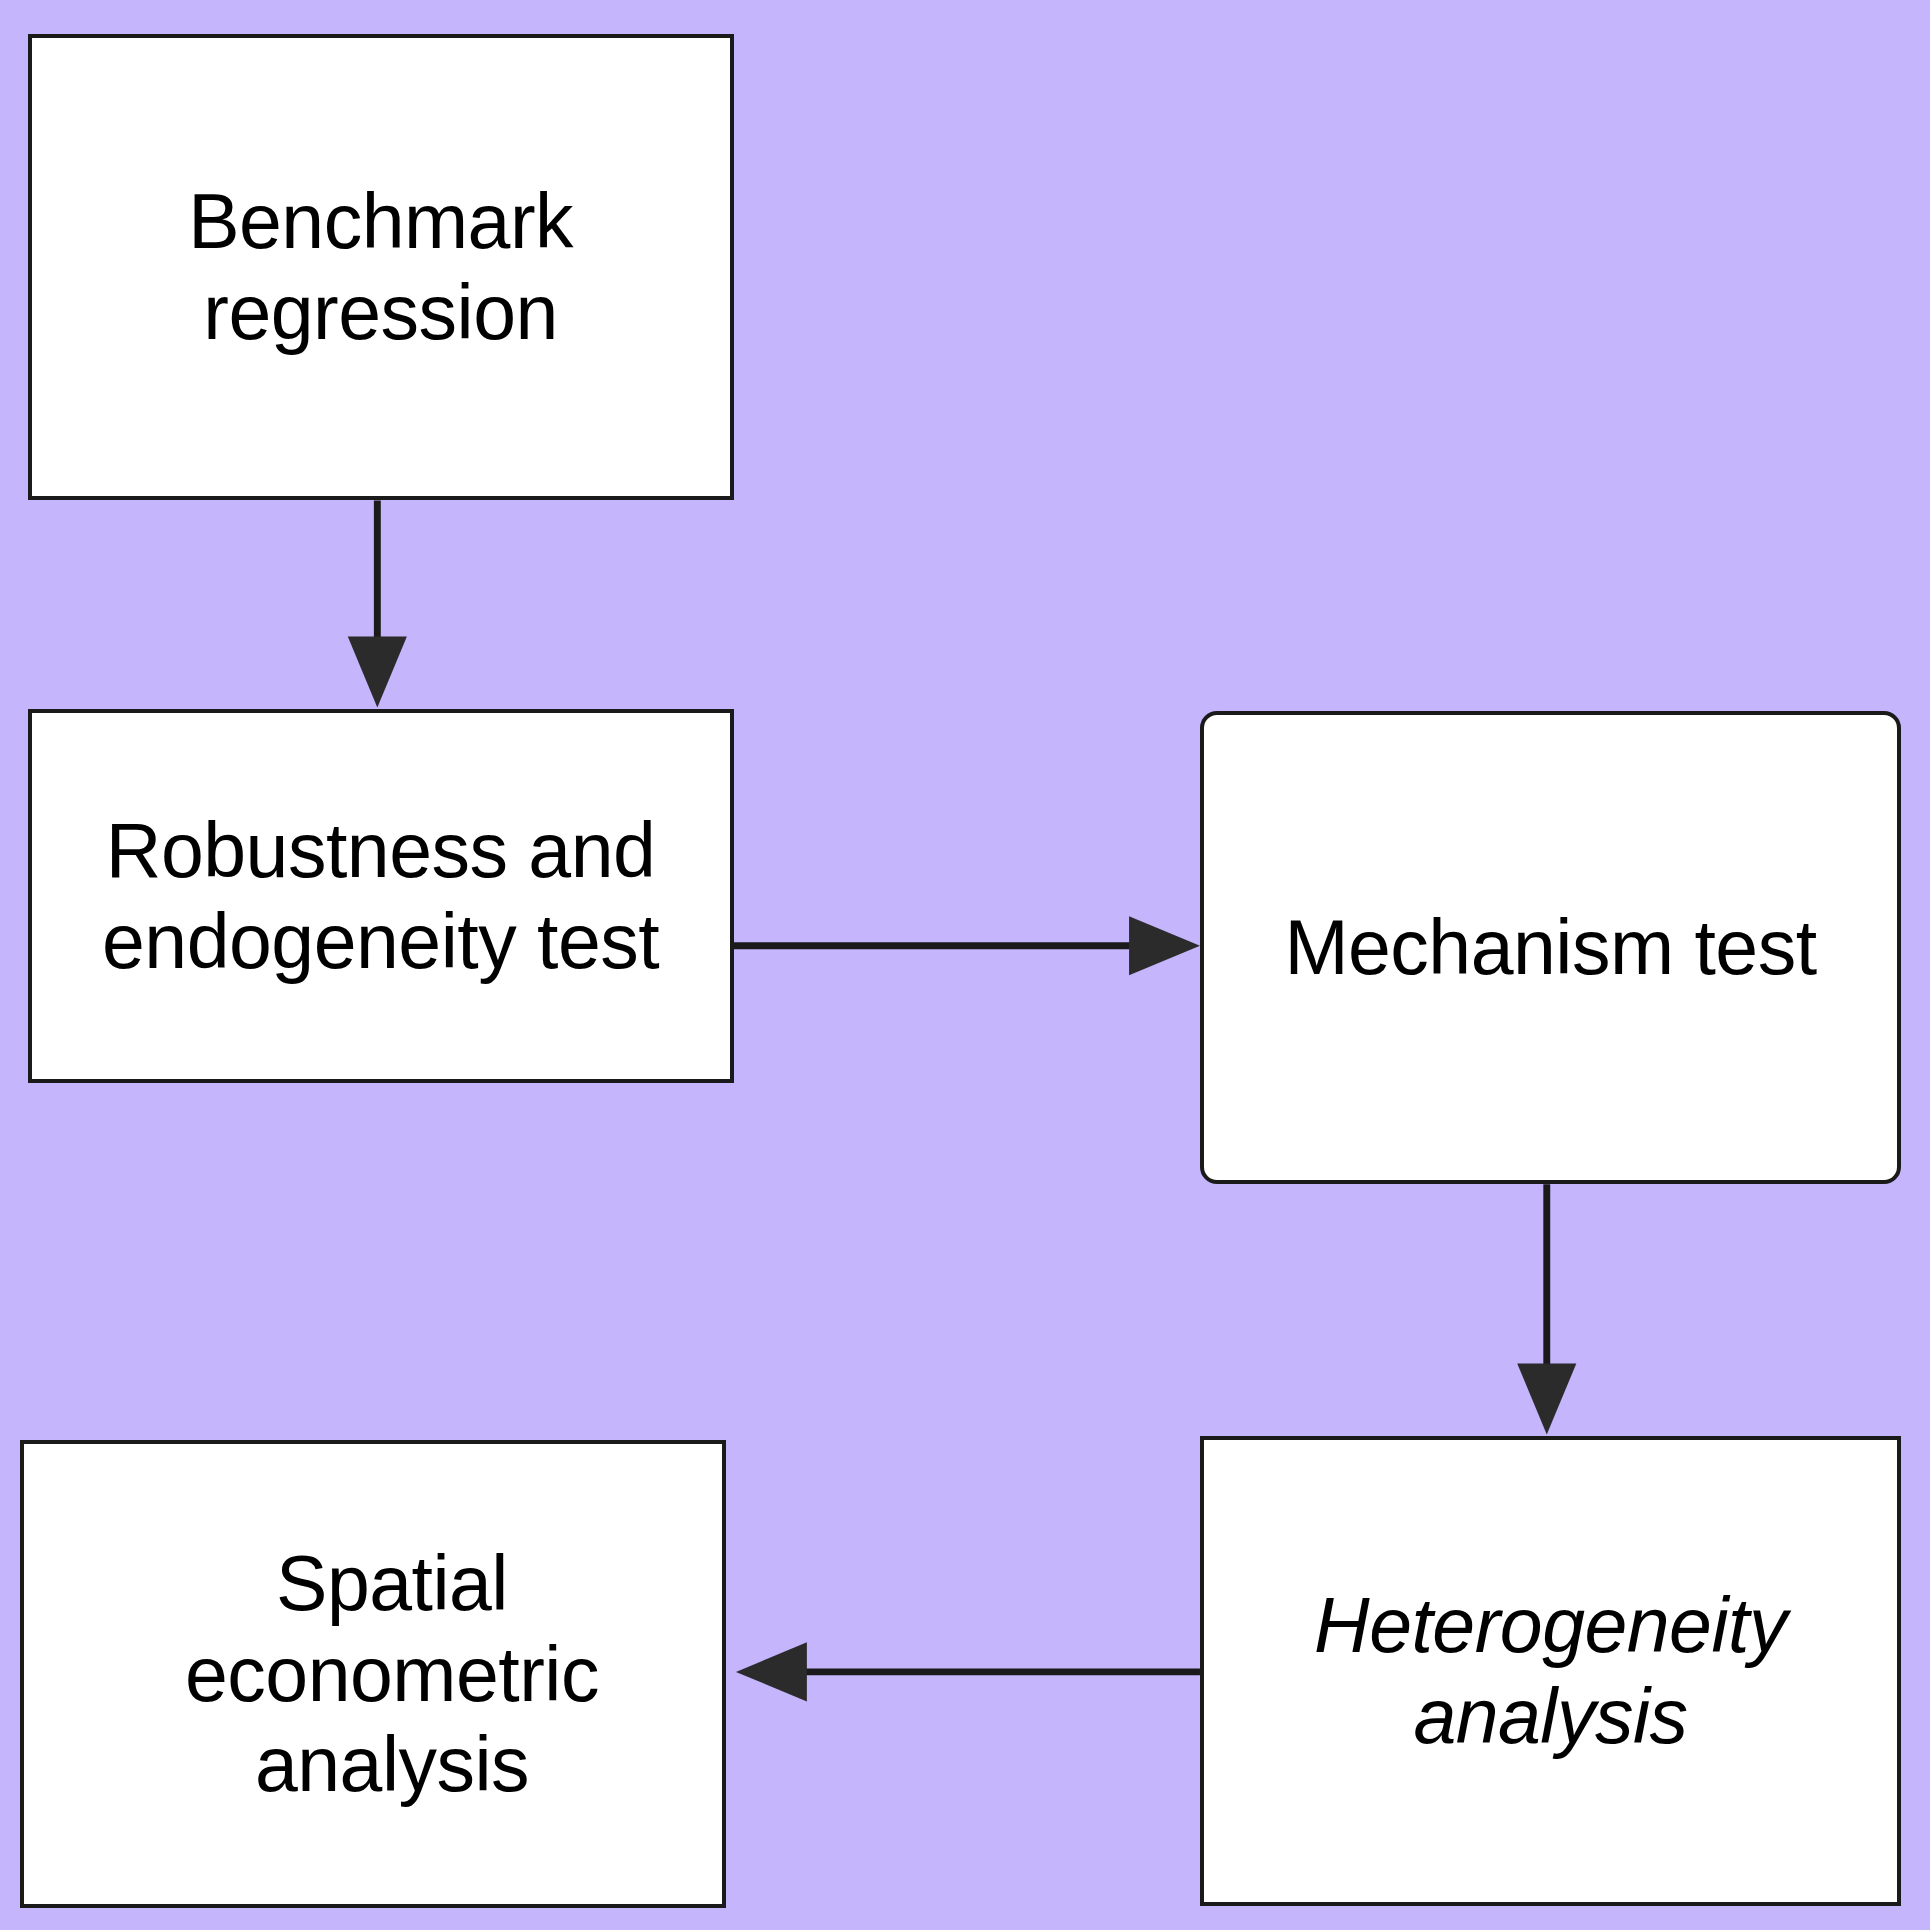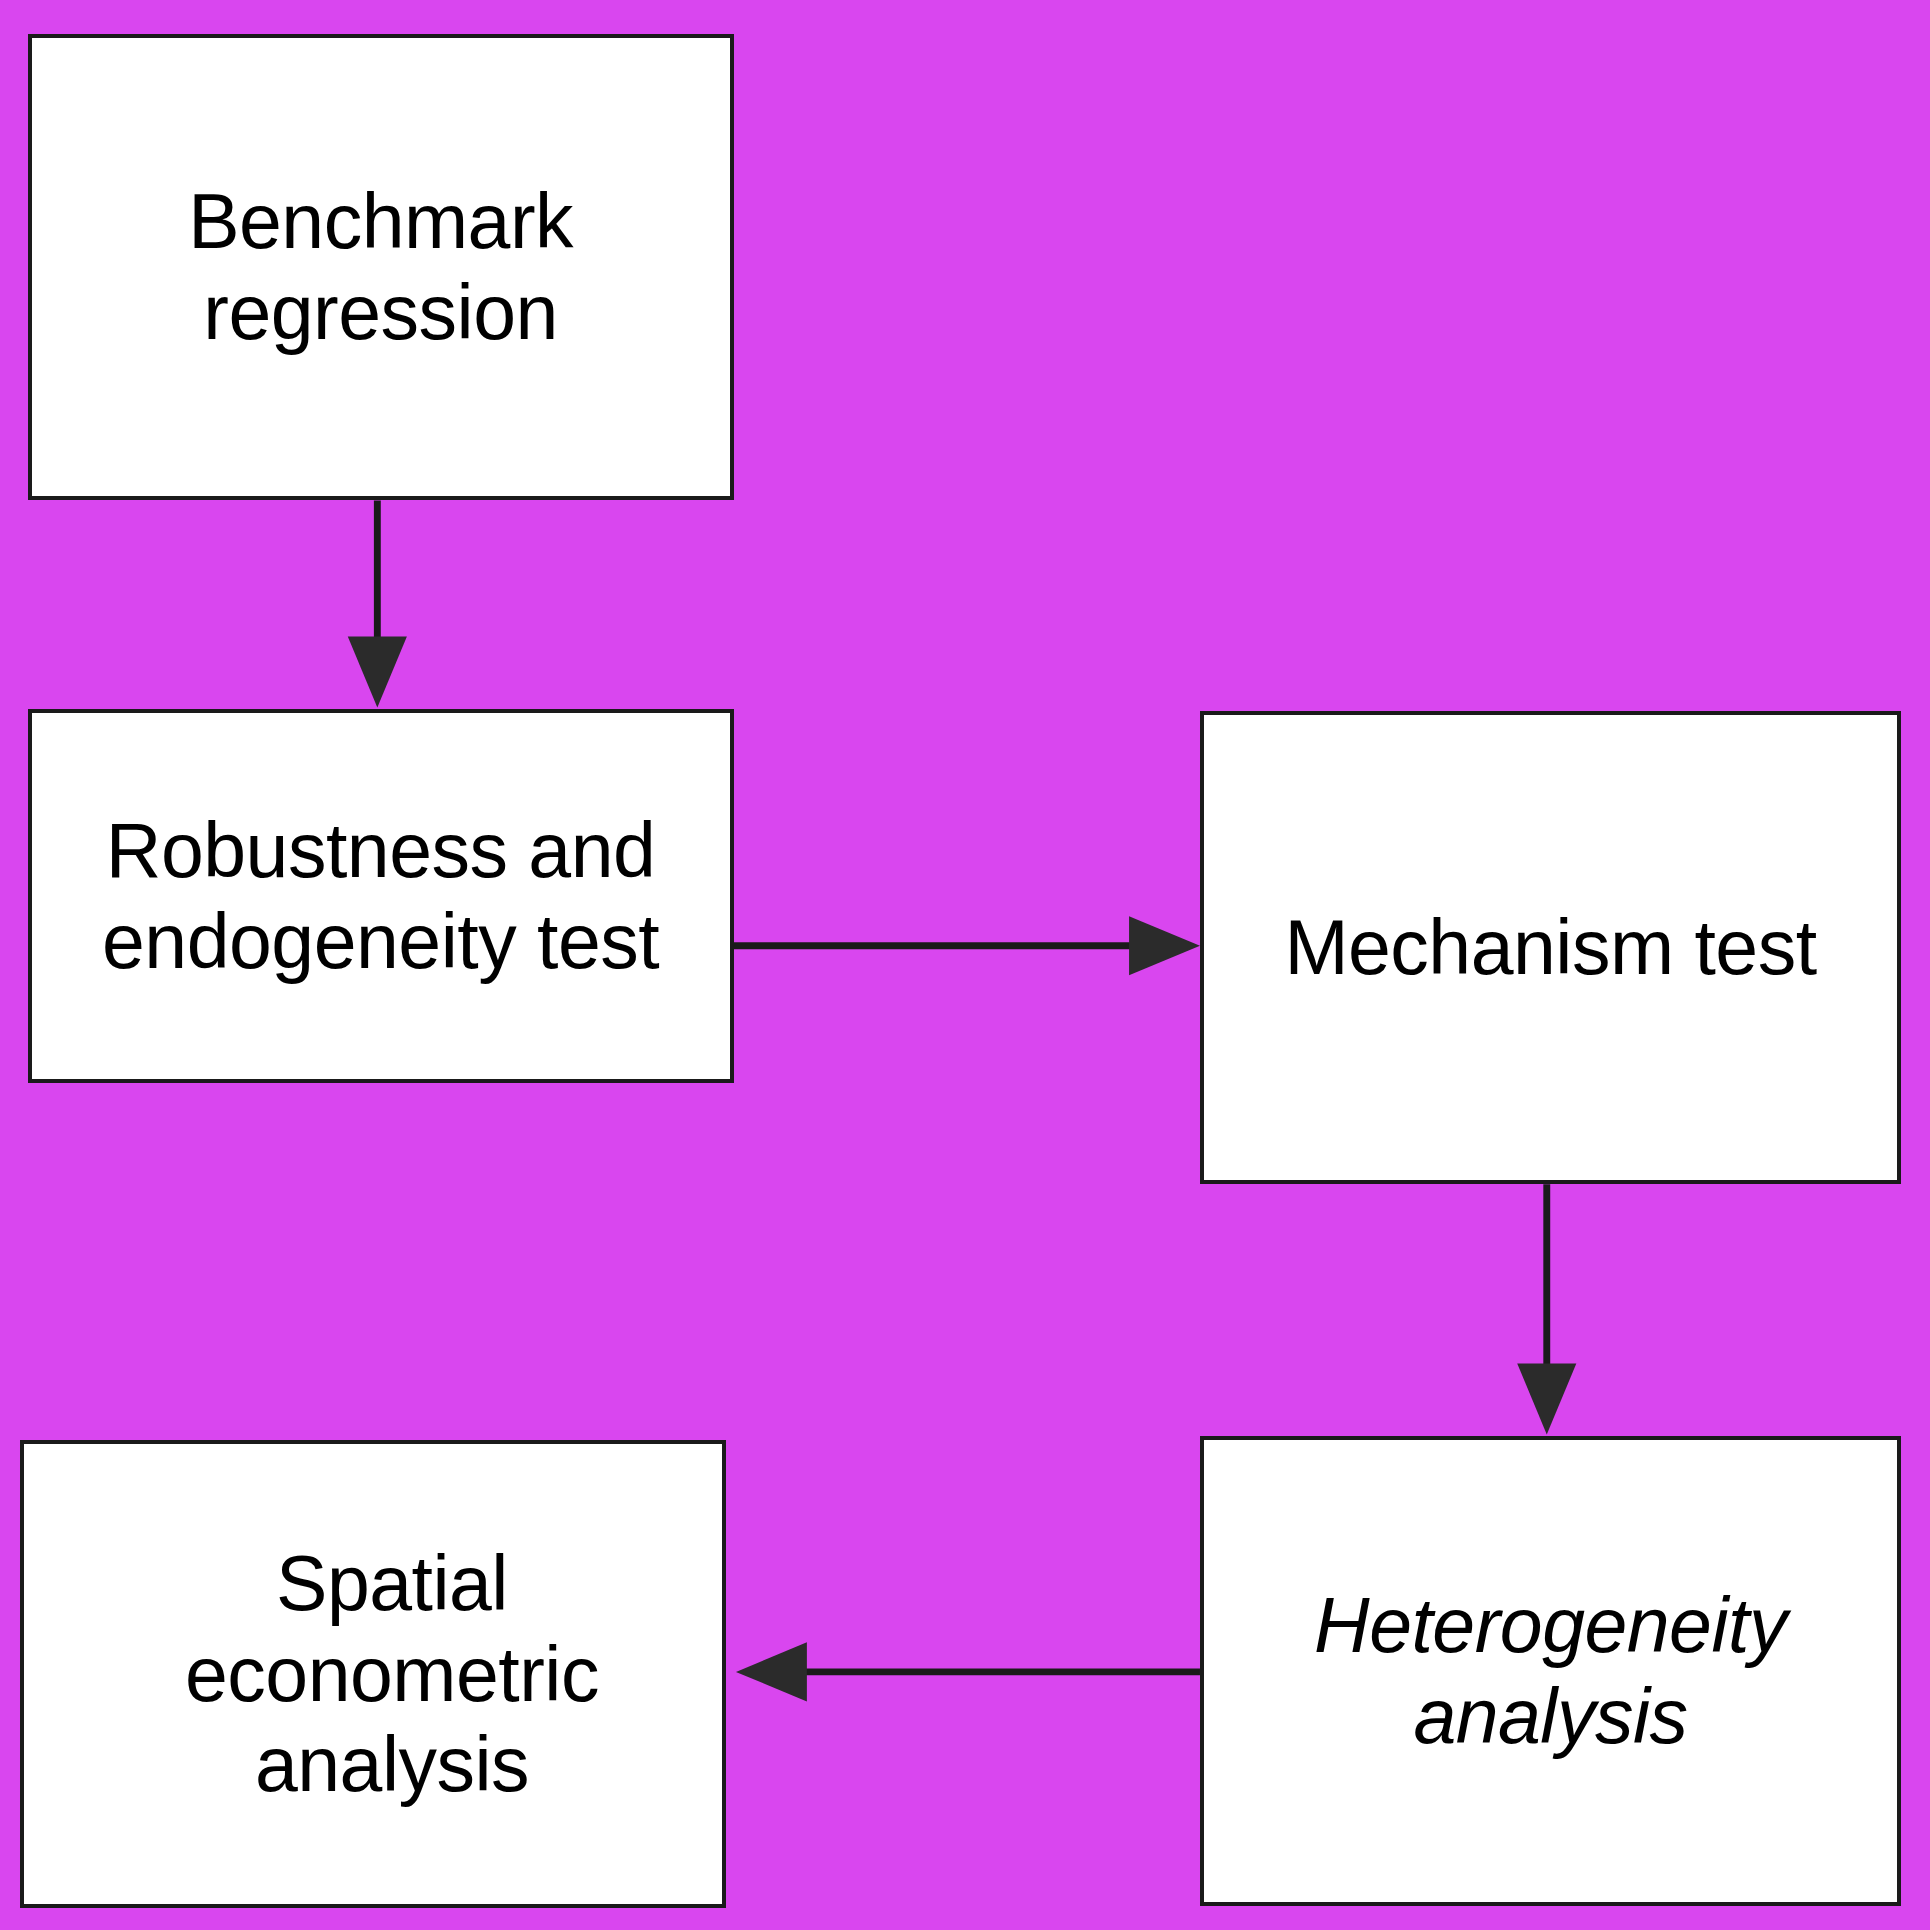--- a/index.html
+++ b/index.html
@@ -4,21 +4,21 @@
 <style>
   html, body {
     margin: 0;
     padding: 0;
     background: #ffffff;
   }
   #canvas {
     position: relative;
     width: 1931px;
     height: 1931px;
-    background: #d946ef;
+    background: #c4b5fd;
     overflow: hidden;
     font-family: "Liberation Sans", "DejaVu Sans", sans-serif;
   }
   .node {
     position: absolute;
     box-sizing: border-box;
     background: #ffffff;
     border: 4.9px solid #1a1a1a;
     display: flex;
     align-items: center;
@@ -30,21 +30,21 @@
     font-size: 77px;
     font-weight: 400;
     line-height: 1.18;
     color: #000000;
     letter-spacing: -0.5px;
     white-space: pre-line;
     padding: 0 17.7px;
   }
   #node-benchmark-regression  { left: 27.6px;   top: 34px;   width: 706px; height: 466px; }
   #node-robustness-test       { left: 27.6px;   top: 709px;  width: 706px; height: 374px; }
-  #node-mechanism-test        { left: 1200px; top: 711px;  width: 701px; height: 473px; }
+  #node-mechanism-test        { left: 1200px; top: 711px;  width: 701px; height: 473px; border-radius: 17px; }
   #node-spatial-econometric   { left: 20px;   top: 1440px; width: 706px; height: 468px; padding-left: 38px; }
   #node-heterogeneity         { left: 1200px; top: 1436px; width: 701px; height: 470px; font-style: italic; }
 
   .edge-svg {
     position: absolute;
     left: 0;
     top: 0;
     width: 1931px;
     height: 1931px;
     pointer-events: none;

